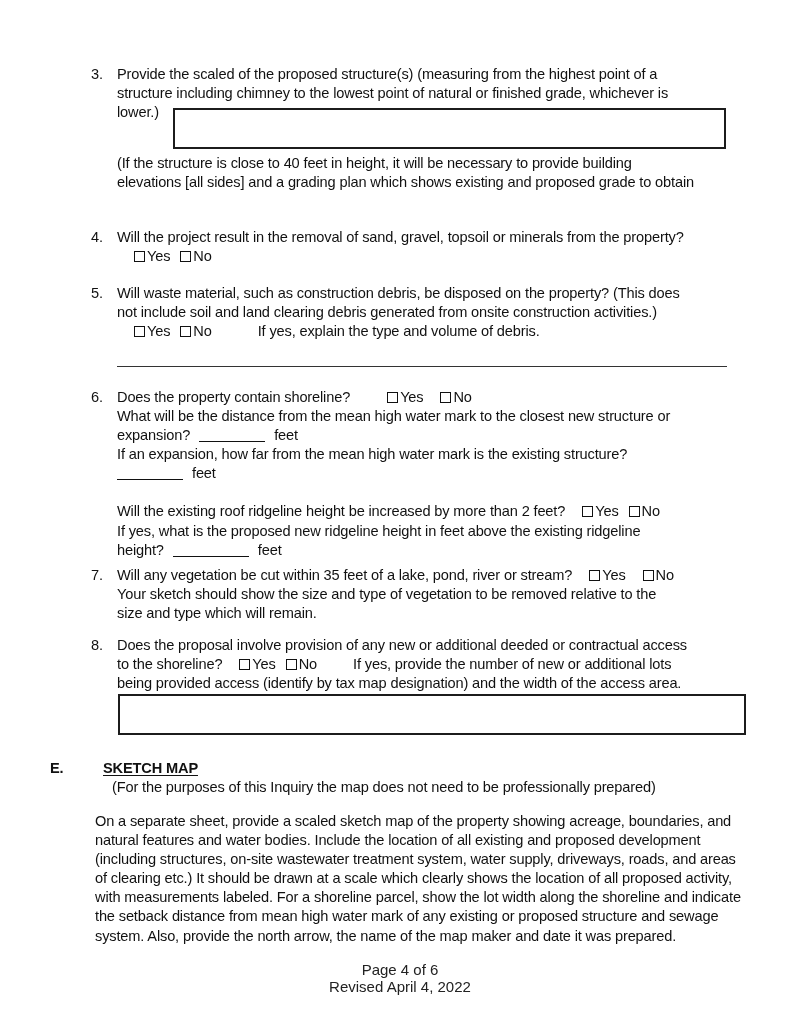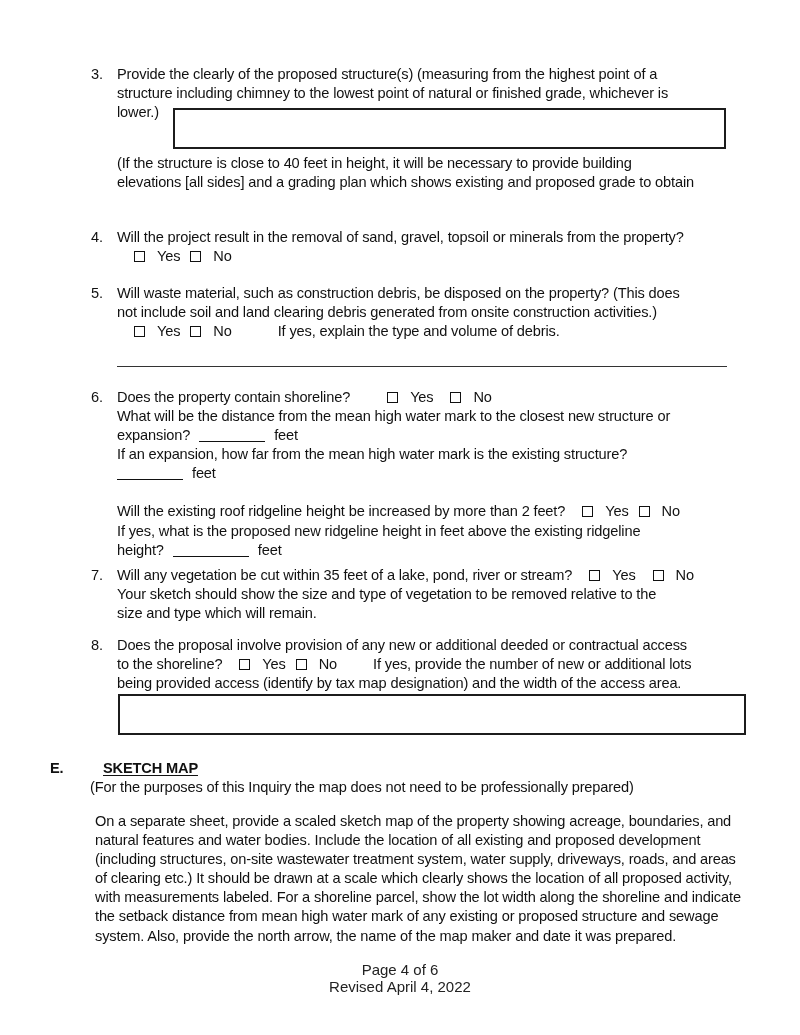--- a/index.html
+++ b/index.html
@@ -58,21 +58,21 @@
     width: 11px;
     height: 11px;
     border: 1.6px solid #111;
     background: #fff;
     vertical-align: -1px;
     margin: 0 1px;
     box-sizing: border-box;
   }
   .cblabel {
     display: inline-block;
-    margin-left: 11px;
+    margin-left: 1px;
     text-align: right;
   }
   .gap-sm { display:inline-block; width: 9px; }
   .gap-md { display:inline-block; width: 16px; }
   .gap-lg { display:inline-block; width: 36px; }
   .gap-xl { display:inline-block; width: 46px; }
 
   
   .blank {
     display: inline-block;
@@ -129,21 +129,21 @@
   }
 </style>
 </head>
 <body>
 
 <div class="page">
 
   <div class="qblock scan" style="left:91px; top:65px; width:650px;">
     <div class="qnum">3.</div>
     <div class="qbody">
-      <div class="qline">Provide the clearly of the proposed structure(s) (measuring from the highest point of a</div>
+      <div class="qline">Provide the scaled of the proposed structure(s) (measuring from the highest point of a</div>
       <div class="qline">structure including chimney to the lowest point of natural or finished grade, whichever is</div>
       <div class="qline">lower.)</div>
     </div>
   </div>
 
   <div class="answer-box" style="left:173px; top:108px; width:553px; height:41px;"></div>
 
   <div class="scan" style="position:absolute; left:117px; top:154px; width:640px;">
     <div class="qline">(If the structure is close to 40 feet in height, it will be necessary to provide building</div>
     <div class="qline">elevations [all sides] and a grading plan which shows existing and proposed grade to obtain</div>
@@ -216,21 +216,21 @@
         <span>to the shoreline?</span><span class="gap-md"></span><span class="cb"></span><span class="cblabel">Yes</span><span class="gap-sm"></span><span class="cb"></span><span class="cblabel">No</span><span class="gap-lg"></span><span>If yes, provide the number of new or additional lots</span>
       </div>
       <div class="qline">being provided access (identify by tax map designation) and the width of the access area.</div>
     </div>
   </div>
 
   <div class="answer-box" style="left:118px; top:694px; width:628px; height:41px;"></div>
 
   <div class="sect-letter scan" style="left:50px; top:759px;">E.</div>
   <div class="sect-title scan" style="left:95px; top:759px;">SKETCH MAP</div>
-  <div class="sect-sub scan" style="left:90px; top:778px; white-space:nowrap;">(For the purposes of this Inquiry the map does not need to be professionally prepared)</div>
+  <div class="sect-sub scan" style="left:112px; top:778px; white-space:nowrap;">(For the purposes of this Inquiry the map does not need to be professionally prepared)</div>
 
   <div class="sect-para scan" style="left:95px; top:812px; width:655px;">
     <span>On a separate sheet, provide a scaled sketch map of the property showing acreage, boundaries, and natural features and water bodies.  Include the location of all existing and proposed development </span><span class="b">(including structures, on-site wastewater treatment system, water supply, driveways, roads, and areas of clearing etc.)</span><span>  It should be drawn at a scale which clearly shows the location of all proposed activity, with measurements labeled.  For a shoreline parcel, show the lot width along the shoreline and indicate the setback distance from mean high water mark of any existing or proposed structure and sewage system.  Also, provide the north arrow, the name of the map maker and date it was prepared.</span>
   </div>
 
   <div class="footer" style="left:0; top:961px;">
     <div>Page 4 of 6</div>
     <div>Revised April 4, 2022</div>
   </div>
 

